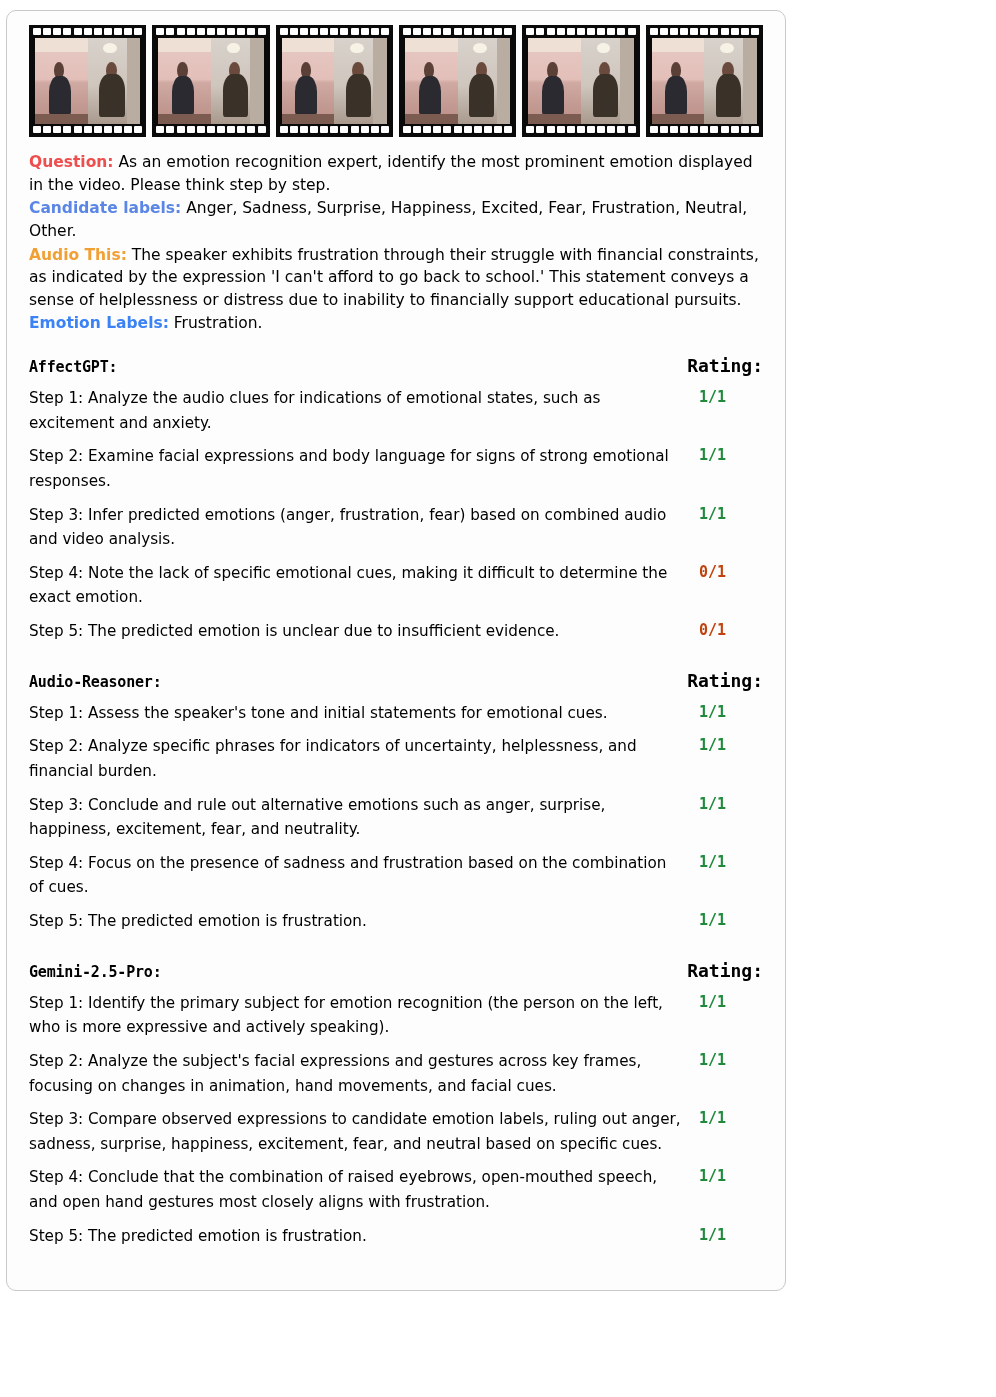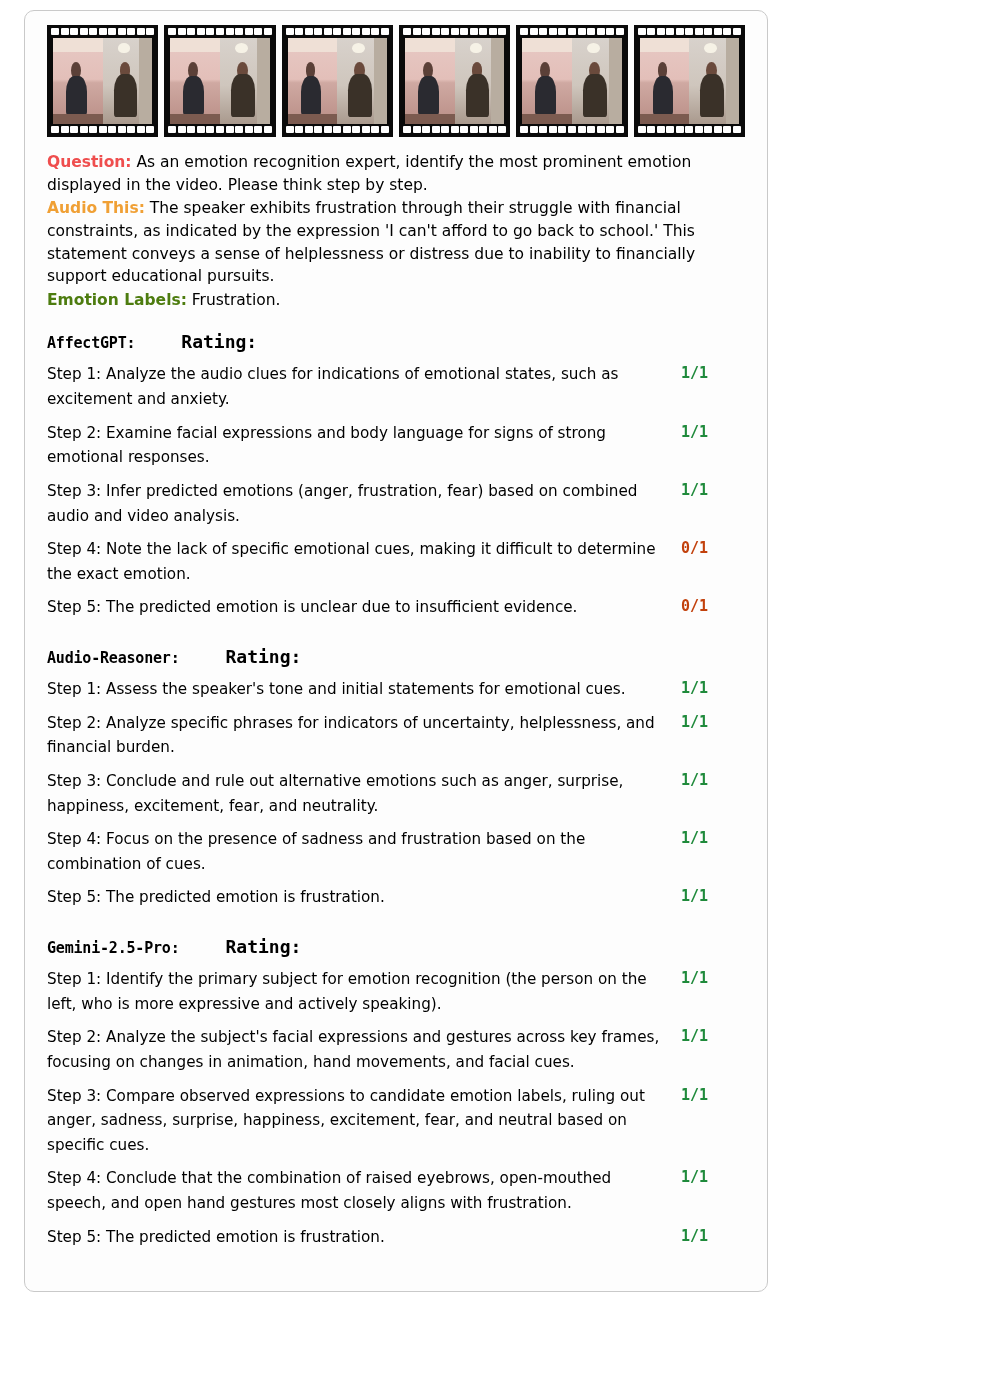--- a/index.html
+++ b/index.html
@@ -10,21 +10,21 @@
   body {
     width: 996px;
     min-height: 1397px;
     font-family: "DejaVu Sans", sans-serif;
     color: #000;
   }
   .page {
     box-sizing: border-box;
     width: 792px;
     min-height: 1397px;
-    padding: 10px 24px;
+    padding: 10px 6px;
   }
   .card {
     box-sizing: border-box;
     border: 1.2px solid #c9c9c9;
     border-radius: 10px;
     background: #fdfdfd;
     padding: 14px 22px 16px 22px;
   }
 
   
@@ -140,29 +140,30 @@
   .prompt {
     font-size: 15.5px;
     line-height: 1.46;
     margin-bottom: 20px;
   }
   .prompt p { margin: 0 0 1px 0; }
   .lbl { font-weight: bold; }
   .lbl-question { color: #ef4e4e; }
   .lbl-candidate { color: #5b86e5; }
   .lbl-audio { color: #f0a035; }
-  .lbl-emotion { color: #4d7c0f; margin-top: 35px; }
+  .lbl-emotion { color: #3b82f6; margin-top: 35px; }
 
   
   .model {
     margin-top: 4px;
     margin-bottom: 26px;
   }
   .model-head {
     display: flex;
+    justify-content: space-between;
     align-items: baseline;
     margin-bottom: 10px;
     gap: 46px;
   }
   .model-name {
     font-family: "DejaVu Sans Mono", monospace;
     font-weight: bold;
     font-size: 15px;
     letter-spacing: -0.2px;
   }
@@ -451,20 +452,21 @@
             <div class="perf"></div>
             <div class="perf"></div>
             <div class="perf"></div>
             <div class="perf"></div>
           </div>
         </div>
       </div>
 
     <div class="prompt">
       <p><span class="lbl lbl-question">Question:</span><span> As an emotion recognition expert, identify the most prominent emotion displayed in the video. Please think step by step.</span></p>
+      <p><span class="lbl lbl-candidate">Candidate labels:</span><span> Anger, Sadness, Surprise, Happiness, Excited, Fear, Frustration, Neutral, Other.</span></p>
       <p><span class="lbl lbl-audio">Audio This:</span><span> The speaker exhibits frustration through their struggle with financial constraints, as indicated by the expression 'I can't afford to go back to school.' This statement conveys a sense of helplessness or distress due to inability to financially support educational pursuits.</span></p>
       <p><span class="lbl lbl-emotion">Emotion Labels:</span><span> Frustration.</span></p>
     </div>
 
     <div id="models">
         <div class="model">
           <div class="model-head">
             <div class="model-name">AffectGPT:</div>
             <div class="rating-head">Rating:</div>
           </div>

